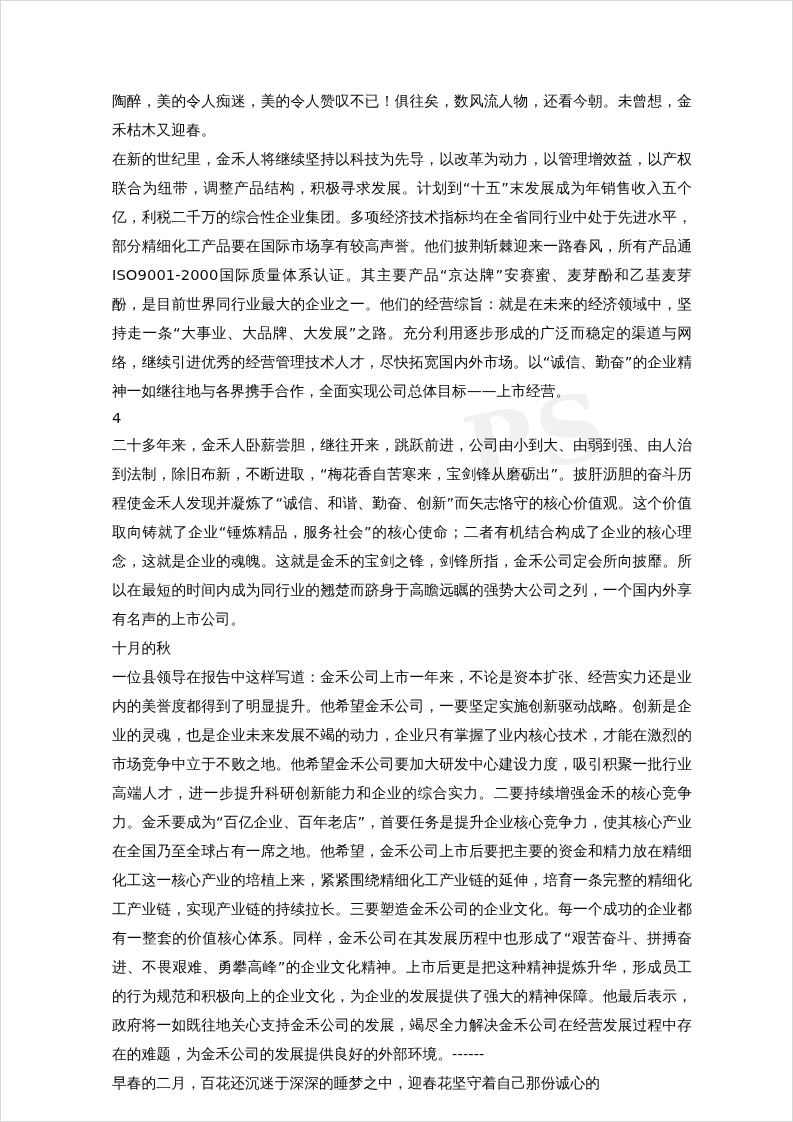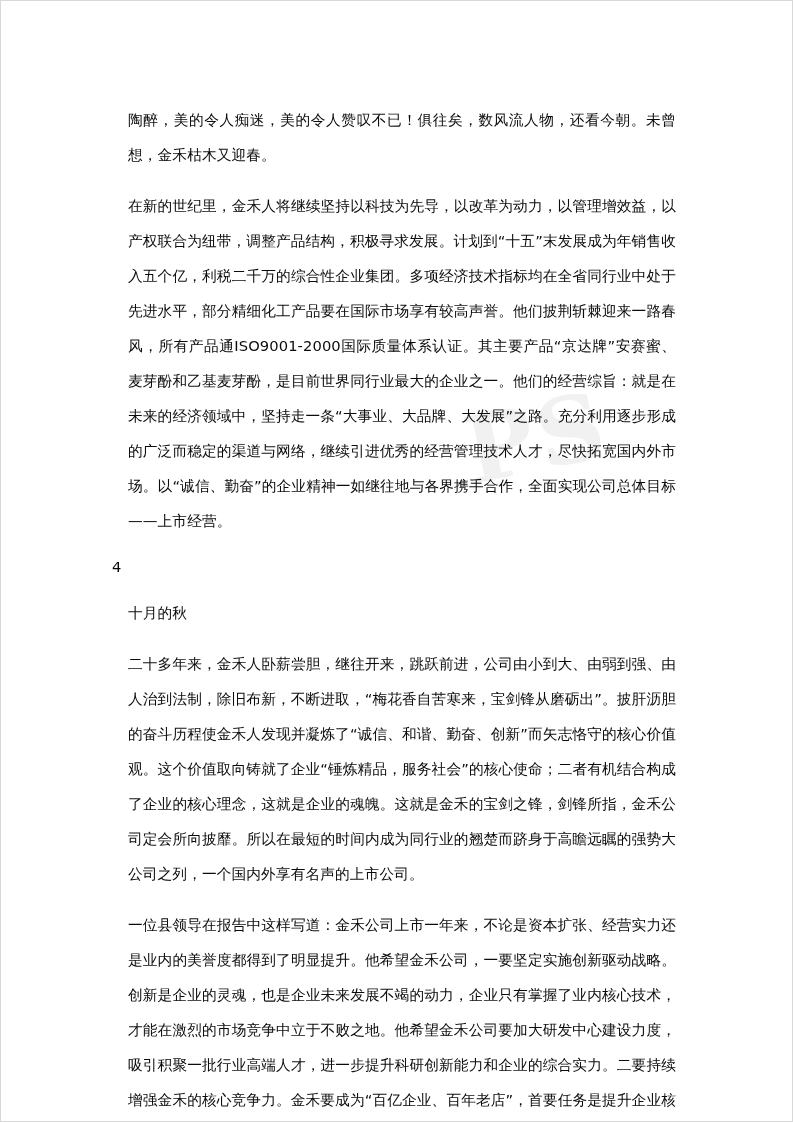--- a/index.html
+++ b/index.html
@@ -40,42 +40,43 @@
     white-space: nowrap;
   }
   .content {
     position: absolute;
     left: 112px;
     top: 86px;
     width: 580px;
   }
   .para {
     font-size: 14.7px;
-    line-height: 35px;
+    line-height: 29px;
     color: #0b0b0b;
     text-align: justify;
     text-justify: inter-ideograph;
-    margin: 16px;
+    margin: 0;
     letter-spacing: 0.1px;
   }
   .pagenum {
     font-size: 14.7px;
     line-height: 25.3px;
     color: #0b0b0b;
     margin: 0;
   }
 </style>
 </head>
 <body>
 
 <div class="page">
   <div class="page-border"></div>
   <div class="watermark">PS</div>
 
   <div class="content">
     <p class="para">陶醉，美的令人痴迷，美的令人赞叹不已！俱往矣，数风流人物，还看今朝。未曾想，金禾枯木又迎春。</p>
     <p class="para">在新的世纪里，金禾人将继续坚持以科技为先导，以改革为动力，以管理增效益，以产权联合为纽带，调整产品结构，积极寻求发展。计划到“十五”末发展成为年销售收入五个亿，利税二千万的综合性企业集团。多项经济技术指标均在全省同行业中处于先进水平，部分精细化工产品要在国际市场享有较高声誉。他们披荆斩棘迎来一路春风，所有产品通ISO9001-2000国际质量体系认证。其主要产品“京达牌”安赛蜜、麦芽酚和乙基麦芽酚，是目前世界同行业最大的企业之一。他们的经营综旨：就是在未来的经济领域中，坚持走一条“大事业、大品牌、大发展”之路。充分利用逐步形成的广泛而稳定的渠道与网络，继续引进优秀的经营管理技术人才，尽快拓宽国内外市场。以“诚信、勤奋”的企业精神一如继往地与各界携手合作，全面实现公司总体目标——上市经营。</p>
     <p class="pagenum">4</p>
+    <p class="para">二十多年来，金禾人卧薪尝胆，继往开来，跳跃前进，公司由小到大、由弱到强、由人治到法制，除旧布新，不断进取，“梅花香自苦寒来，宝剑锋从磨砺出”。披肝沥胆的奋斗历程使金禾人发现并凝炼了“诚信、和谐、勤奋、创新”而矢志恪守的核心价值观。这个价值取向铸就了企业“锤炼精品，服务社会”的核心使命；二者有机结合构成了企业的核心理念，这就是企业的魂魄。这就是金禾的宝剑之锋，剑锋所指，金禾公司定会所向披靡。所以在最短的时间内成为同行业的翘楚而跻身于高瞻远瞩的强势大公司之列，一个国内外享有名声的上市公司。</p>
     <p class="para">十月的秋</p>
-    <p class="para">二十多年来，金禾人卧薪尝胆，继往开来，跳跃前进，公司由小到大、由弱到强、由人治到法制，除旧布新，不断进取，“梅花香自苦寒来，宝剑锋从磨砺出”。披肝沥胆的奋斗历程使金禾人发现并凝炼了“诚信、和谐、勤奋、创新”而矢志恪守的核心价值观。这个价值取向铸就了企业“锤炼精品，服务社会”的核心使命；二者有机结合构成了企业的核心理念，这就是企业的魂魄。这就是金禾的宝剑之锋，剑锋所指，金禾公司定会所向披靡。所以在最短的时间内成为同行业的翘楚而跻身于高瞻远瞩的强势大公司之列，一个国内外享有名声的上市公司。</p>
     <p class="para">一位县领导在报告中这样写道：金禾公司上市一年来，不论是资本扩张、经营实力还是业内的美誉度都得到了明显提升。他希望金禾公司，一要坚定实施创新驱动战略。创新是企业的灵魂，也是企业未来发展不竭的动力，企业只有掌握了业内核心技术，才能在激烈的市场竞争中立于不败之地。他希望金禾公司要加大研发中心建设力度，吸引积聚一批行业高端人才，进一步提升科研创新能力和企业的综合实力。二要持续增强金禾的核心竞争力。金禾要成为“百亿企业、百年老店”，首要任务是提升企业核心竞争力，使其核心产业在全国乃至全球占有一席之地。他希望，金禾公司上市后要把主要的资金和精力放在精细化工这一核心产业的培植上来，紧紧围绕精细化工产业链的延伸，培育一条完整的精细化工产业链，实现产业链的持续拉长。三要塑造金禾公司的企业文化。每一个成功的企业都有一整套的价值核心体系。同样，金禾公司在其发展历程中也形成了“艰苦奋斗、拼搏奋进、不畏艰难、勇攀高峰”的企业文化精神。上市后更是把这种精神提炼升华，形成员工的行为规范和积极向上的企业文化，为企业的发展提供了强大的精神保障。他最后表示，政府将一如既往地关心支持金禾公司的发展，竭尽全力解决金禾公司在经营发展过程中存在的难题，为金禾公司的发展提供良好的外部环境。------</p>
+    <p class="para">早春的二月，百花还沉迷于深深的睡梦之中，迎春花坚守着自己那份诚心的</p>
   </div>
 </div>
 
 </body></html>

